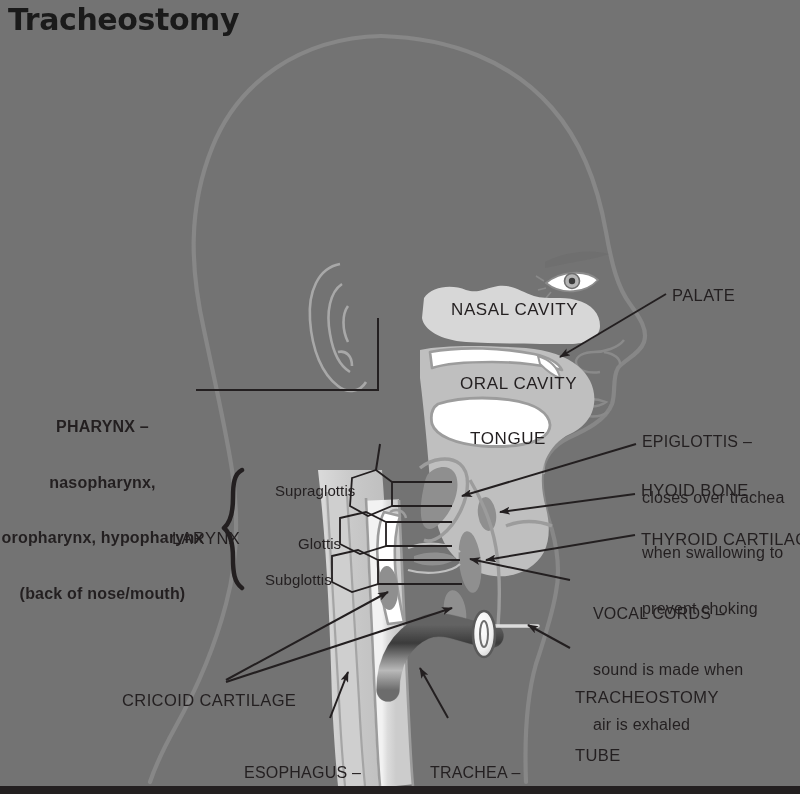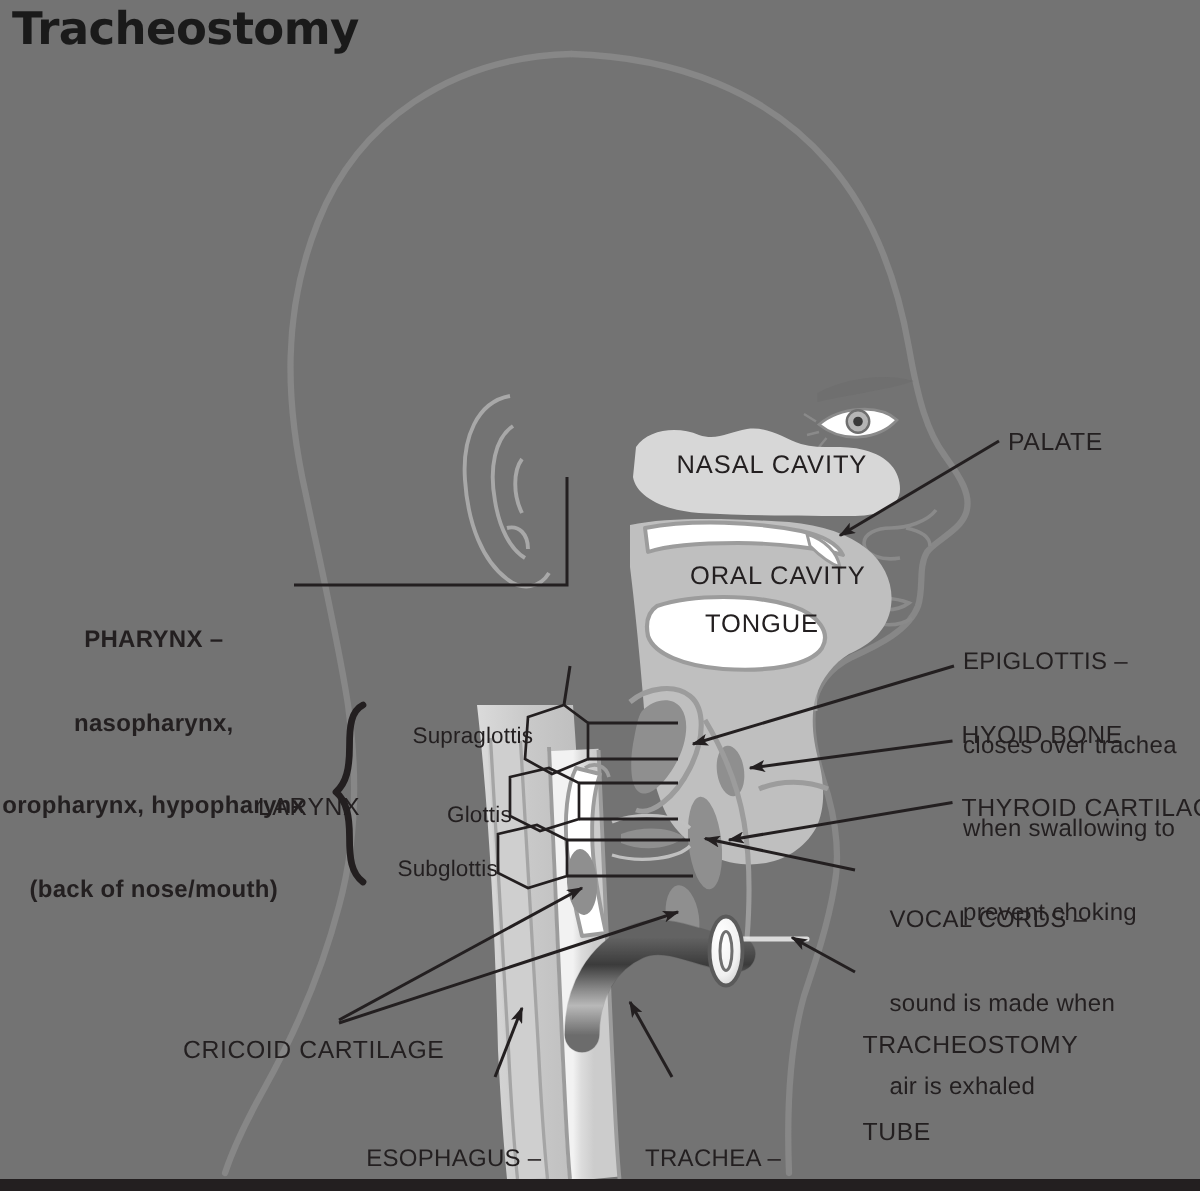--- a/index.html
+++ b/index.html
@@ -326,21 +326,21 @@
                C231,534 233,544 233,558
                C233,572 234,582 242,588" fill="none" stroke="#231f20" stroke-width="4.5" stroke-linecap="round" stroke-linejoin="round"></path>
     </g>
 
   </svg>
 
   <div class="lbl inner" style="left:451px; top:300px;">NASAL CAVITY</div>
 
   <div class="lbl inner" style="left:460px; top:374px;">ORAL CAVITY</div>
 
-  <div class="lbl inner" style="left:470px; top:406px;">TONGUE</div>
+  <div class="lbl inner" style="left:470px; top:429px;">TONGUE</div>
 
   <div class="lbl caps" style="left:672px; top:286px;">PALATE</div>
 
   <div class="lbl mixed center" style="left:0px; top:381px; width:205px;">
     <div>PHARYNX –</div>
     <div>nasopharynx,</div>
     <div>oropharynx, hypopharynx</div>
     <div>(back of nose/mouth)</div>
   </div>
 

